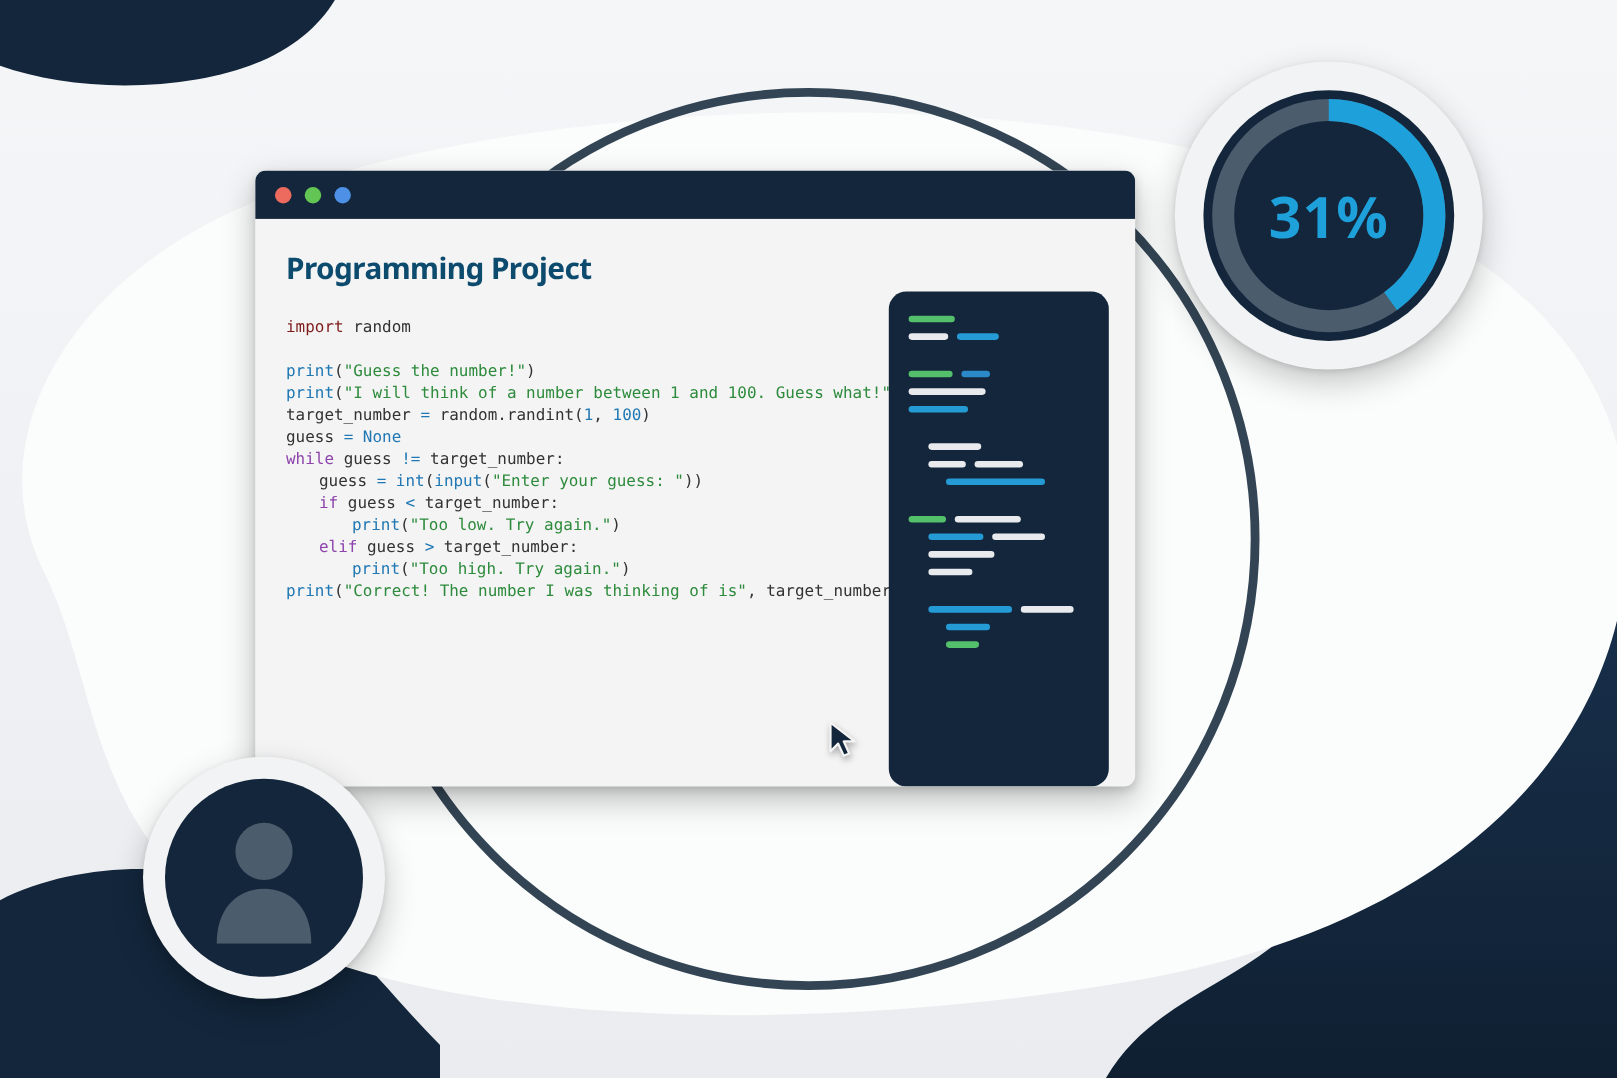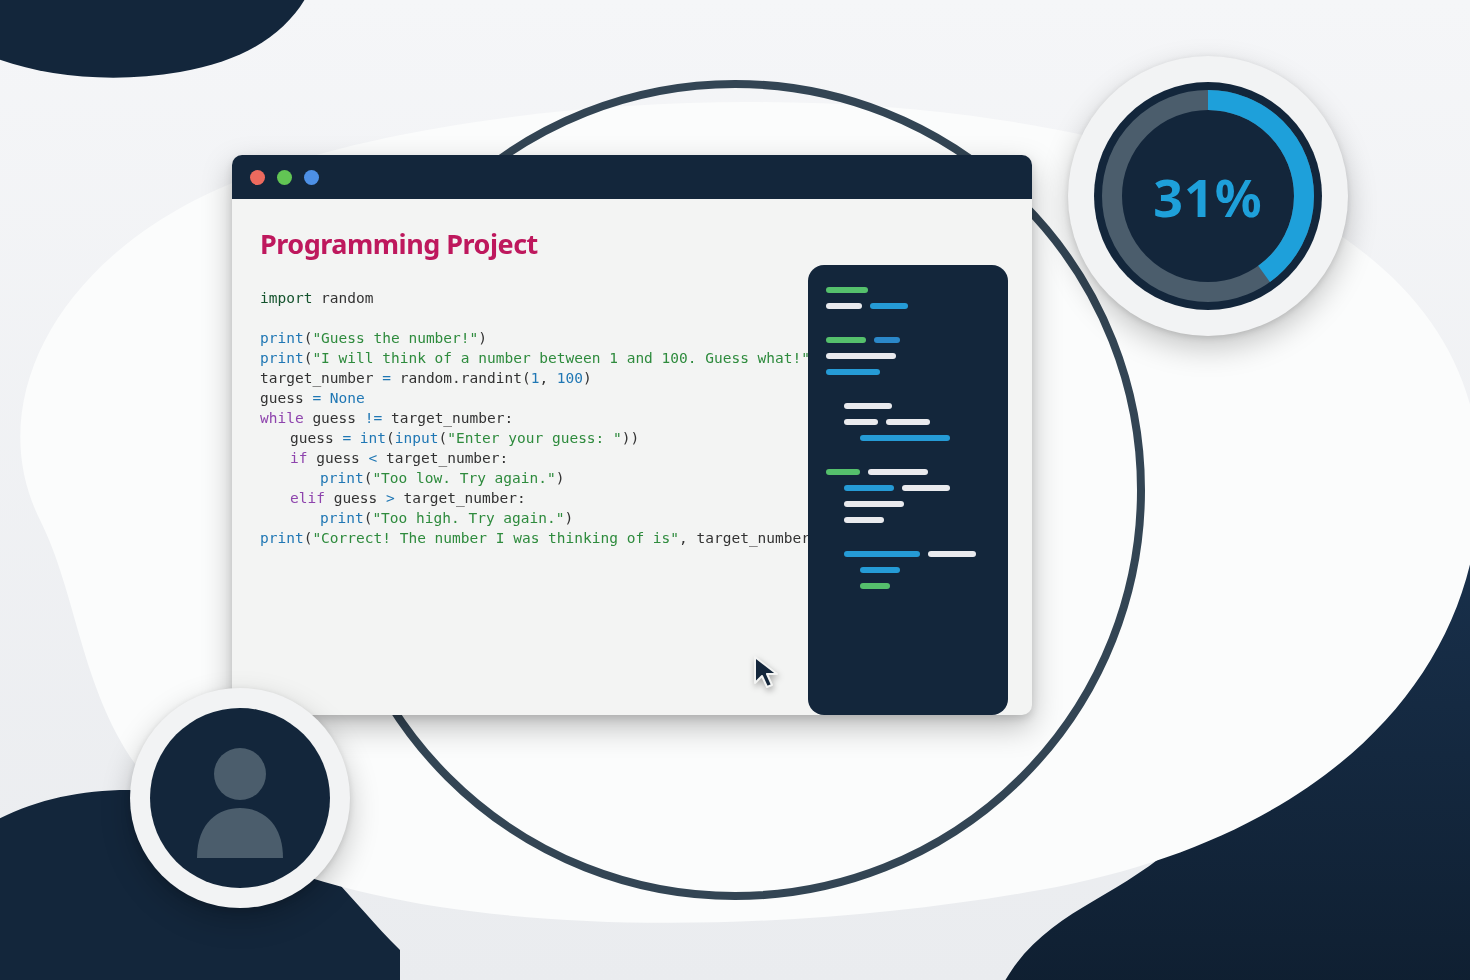--- a/index.html
+++ b/index.html
@@ -27,26 +27,26 @@
   }
   .titlebar {
     height:44px; background:#13263b; display:flex; align-items:center; gap:12px; padding-left:18px;
   }
   .dot { width:15px; height:15px; border-radius:50%; }
   .dot.red { background:#ed6a5e; }
   .dot.green { background:#62c554; }
   .dot.blue { background:#4d90e6; }
 
   .window-body { position:relative; padding:26px 28px; height:calc(100% - 44px); }
-  .title { font-size:27px; font-weight:700; color:#be185d; margin-bottom:26px; letter-spacing:-0.5px;}
+  .title { font-size:27px; font-weight:700; color:#0c4a6e; margin-bottom:26px; letter-spacing:-0.5px;}
   .code {
     font-family: ui-monospace, "SFMono-Regular", Menlo, Consolas, monospace;
     font-size:14.5px; line-height:1.38; color:#333; white-space:pre;
   }
-  .k-import { color:#14532d; }
+  .k-import { color:#7f1d1d; }
   .k-call   { color:#1f77b4; }
   .k-str    { color:#2e8b3d; }
   .k-kw     { color:#8e44ad; }
   .k-blue   { color:#1f77b4; }
   .tab1 { padding-left:30px; }
   .tab2 { padding-left:60px; }
 
   
   .minimap {
     position:absolute; right:24px; top:66px; width:200px; height:450px;

